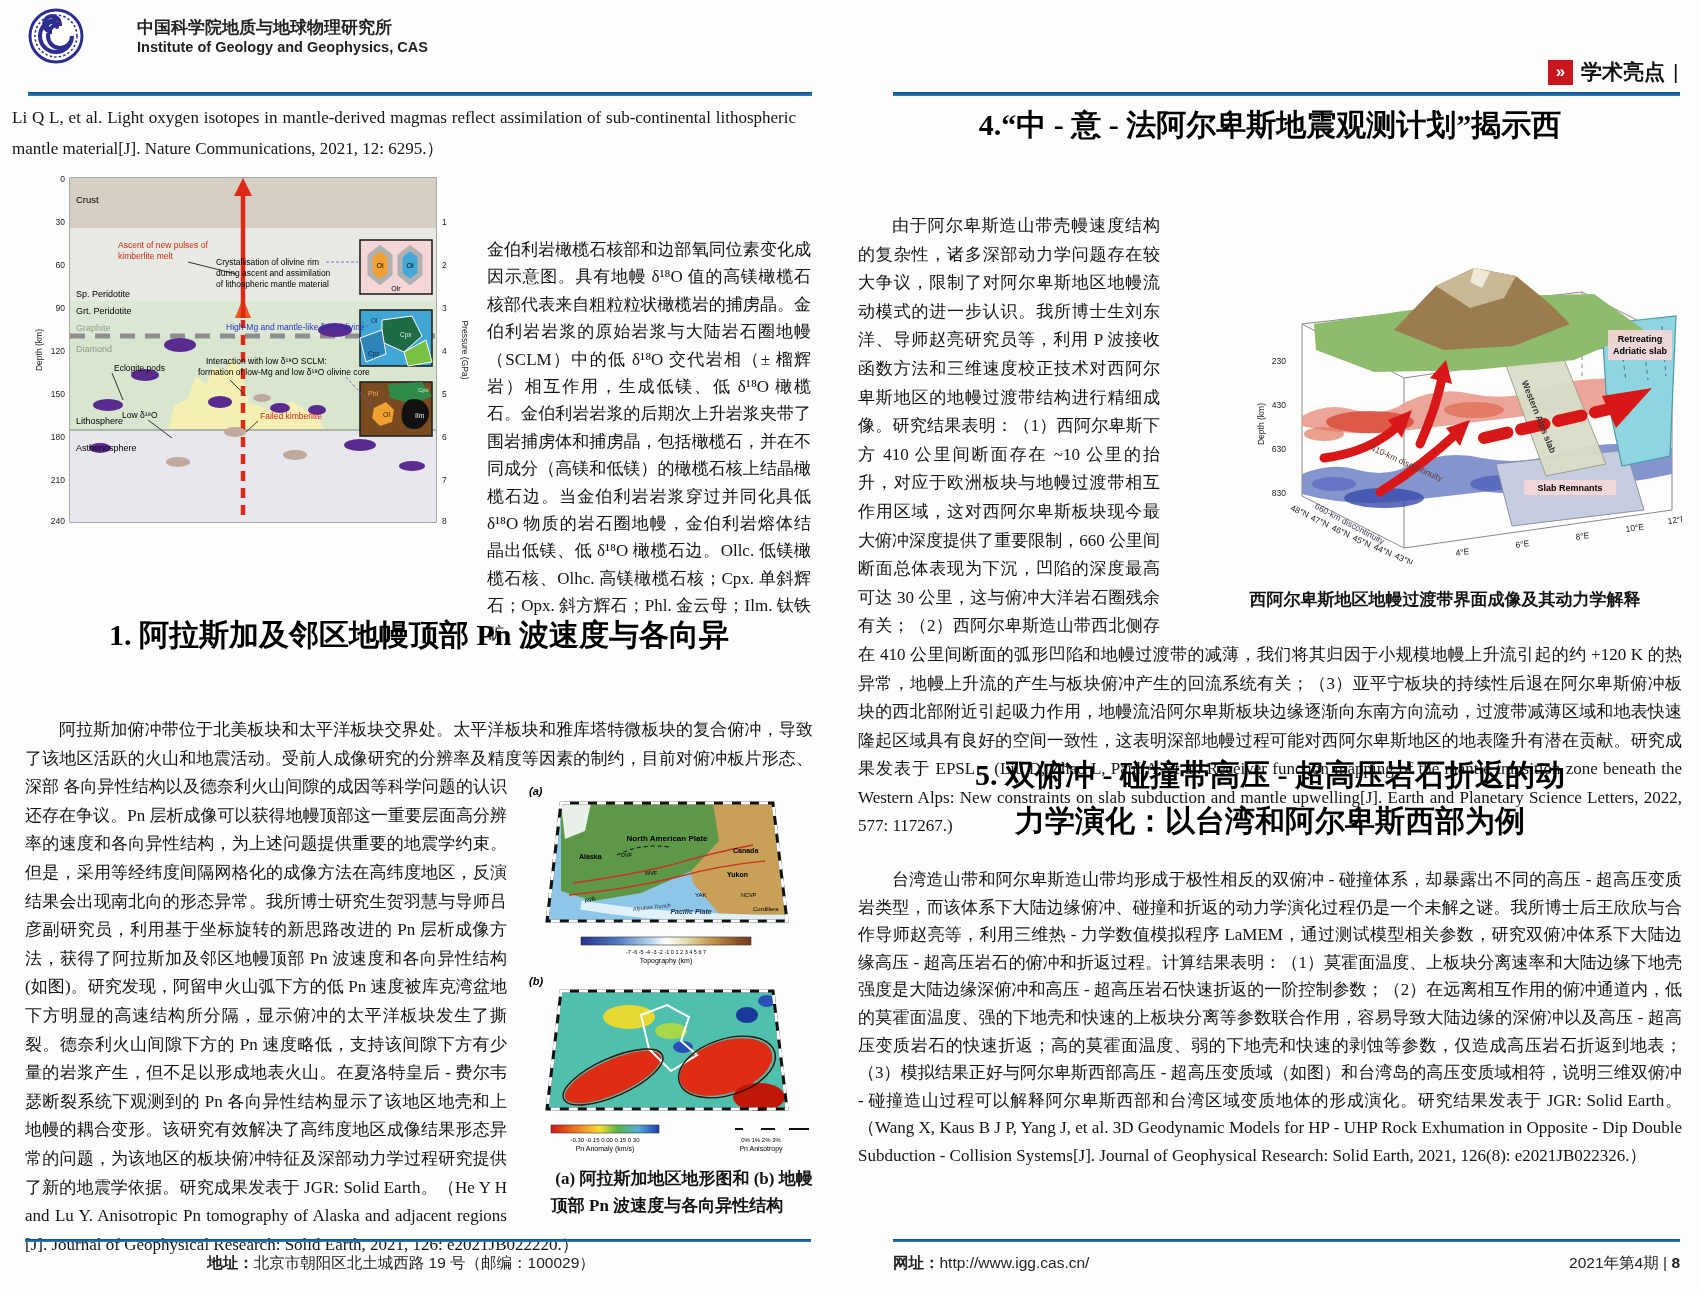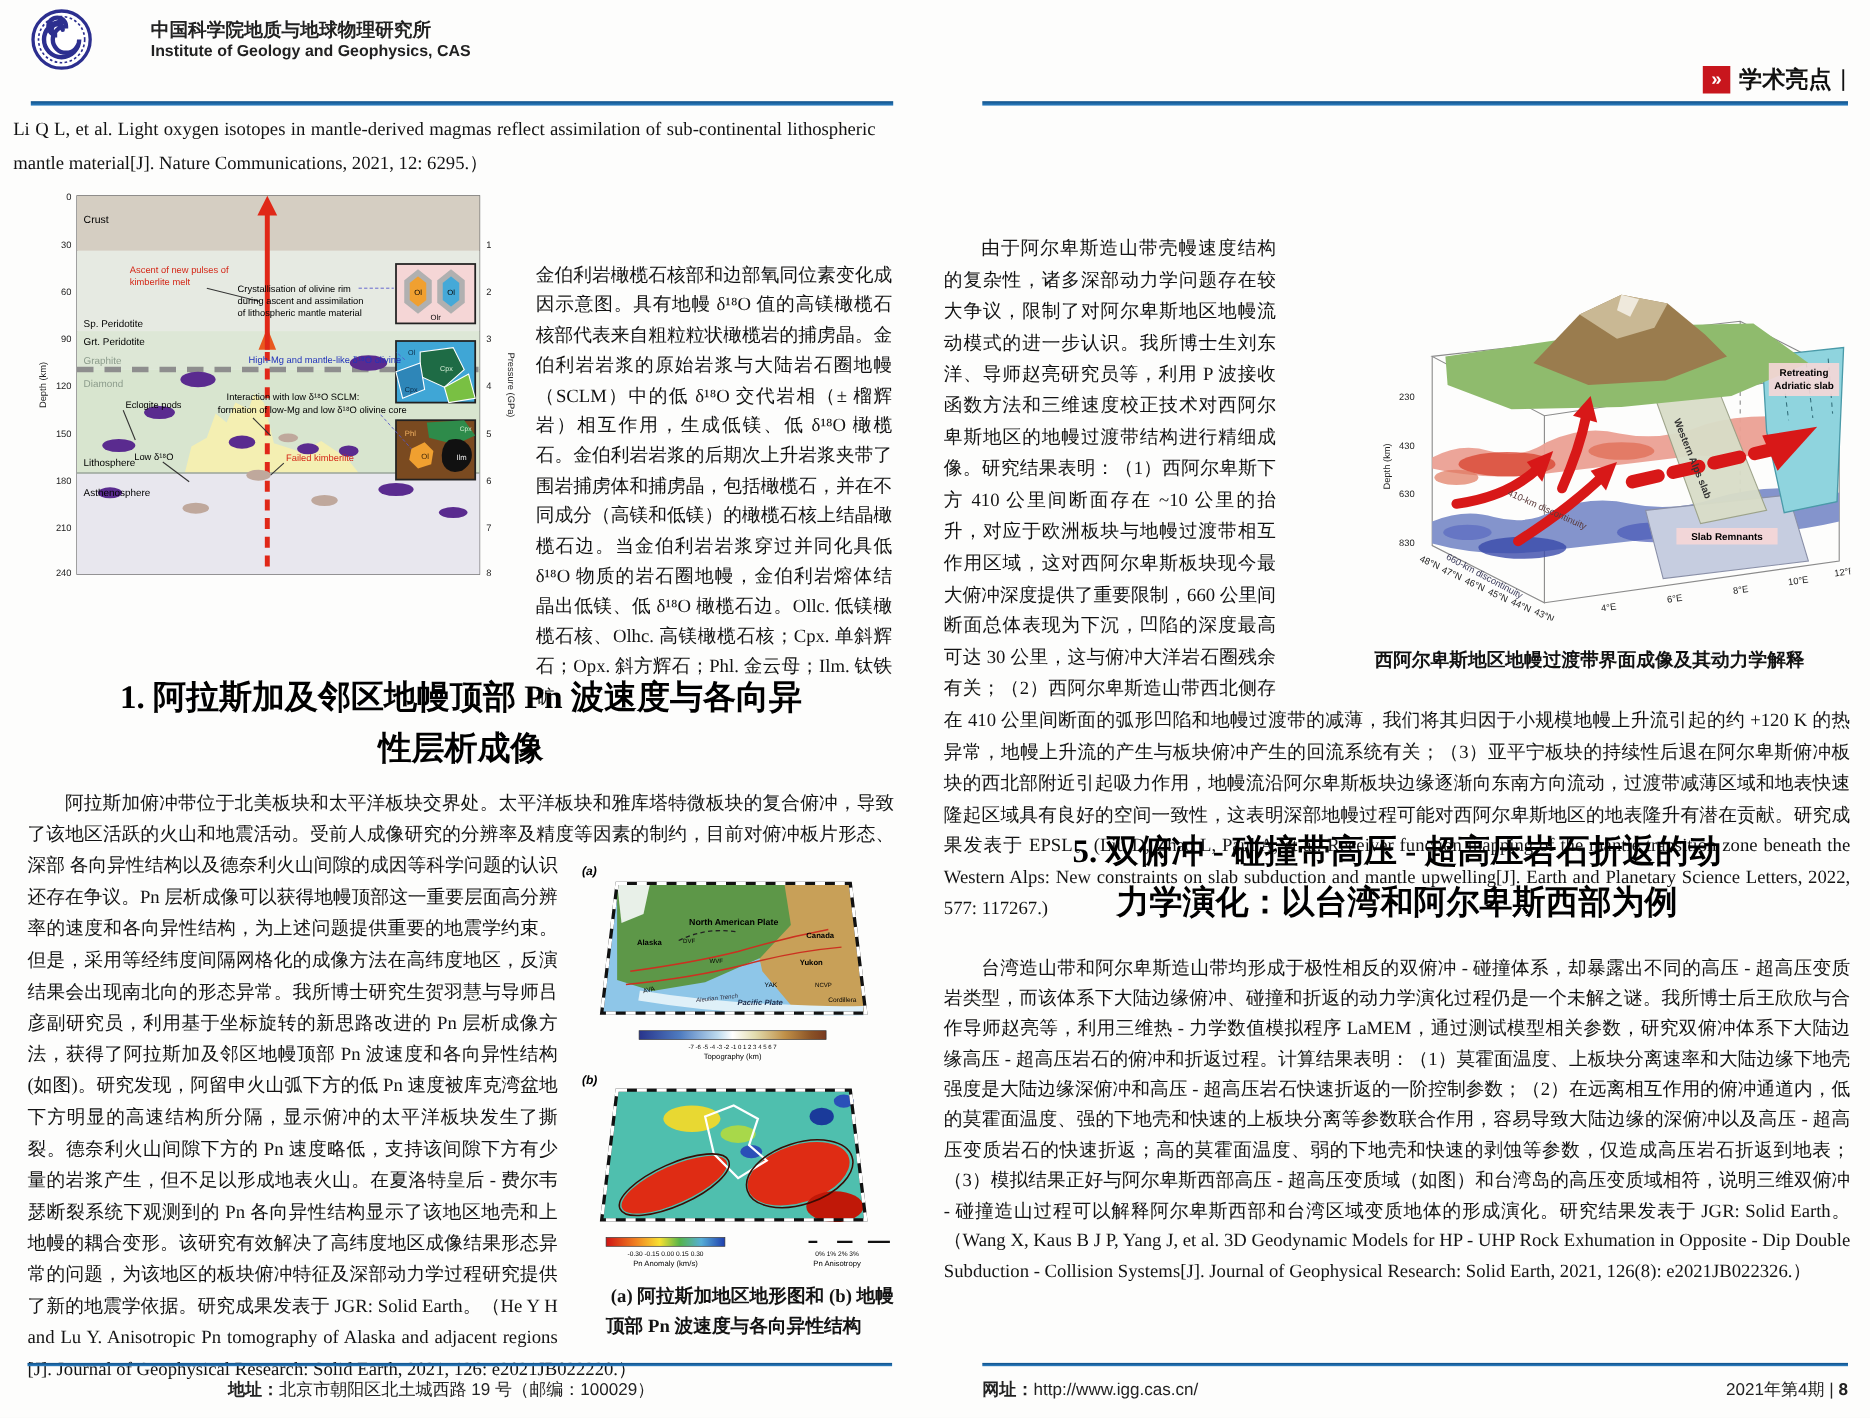--- a/index.html
+++ b/index.html
@@ -163,21 +163,20 @@
       </g>
       <text x="12" y="180" font-size="8.5" fill="#222" text-anchor="middle" transform="rotate(-90 12 180)">Depth (km)</text>
       <text x="432" y="180" font-size="8.5" fill="#222" text-anchor="middle" transform="rotate(90 432 180)">Pressure (GPa)</text>
     </svg>
   </div>
 
   <div class="abs fig1cap" style="left:487px;top:236px;width:324px;">金伯利岩橄榄石核部和边部氧同位素变化成因示意图。具有地幔 δ¹⁸O 值的高镁橄榄石核部代表来自粗粒粒状橄榄岩的捕虏晶。金伯利岩岩浆的原始岩浆与大陆岩石圈地幔（SCLM）中的低 δ¹⁸O 交代岩相（± 榴辉岩）相互作用，生成低镁、低 δ¹⁸O 橄榄石。金伯利岩岩浆的后期次上升岩浆夹带了围岩捕虏体和捕虏晶，包括橄榄石，并在不同成分（高镁和低镁）的橄榄石核上结晶橄榄石边。当金伯利岩岩浆穿过并同化具低 δ¹⁸O 物质的岩石圈地幔，金伯利岩熔体结晶出低镁、低 δ¹⁸O 橄榄石边。Ollc. 低镁橄榄石核、Olhc. 高镁橄榄石核；Cpx. 单斜辉石；Opx. 斜方辉石；Phl. 金云母；Ilm. 钛铁矿</div>
 
   <div class="abs sec-title" style="left:25px;top:612px;width:788px;">
     <div>1. 阿拉斯加及邻区地幔顶部 Pn 波速度与各向异</div>
-    <div>性层析成像</div>
   </div>
 
   <div class="abs body-txt indent" style="left:25px;top:716px;width:788px;">
     <span>阿拉斯加俯冲带位于北美板块和太平洋板块交界处。太平洋板块和雅库塔特微板块的复合俯冲，导致了该地区活跃的火山和地震活动。受前人成像研究的分辨率及精度等因素的制约，目前对俯冲板片形态、深部</span>
     <span class="fl-r" style="width:292px;margin:6px 0 2px 14px;">
       <svg width="292" height="376" viewBox="0 0 292 376" style="display:block">
         <text x="8" y="16" font-size="11" font-weight="bold" font-style="italic">(a)</text>
 
         <g>
           <polygon points="40,24 252,24 266,142 26,142" fill="#8ec6e8"></polygon>
@@ -277,20 +276,21 @@
   </div>
 
   <div class="abs" style="left:1548px;top:58px;display:flex;align-items:center;gap:8px;">
     <span class="tag-box">»</span>
     <span class="tag-lbl">学术亮点</span>
     <span class="tag-lbl" style="font-weight:normal;">|</span>
   </div>
   <div class="abs rule" style="left:893px;top:92px;width:787px;"></div>
 
   <div class="abs sec-title" style="left:858px;top:102px;width:824px;">
+    <div>4.“中 - 意 - 法阿尔卑斯地震观测计划”揭示西</div>
   </div>
 
   <div class="abs body-txt indent" style="left:858px;top:212px;width:824px;">
     <span class="fl-r" style="width:508px;margin:0 0 4px 14px;">
       <svg width="508" height="352" viewBox="0 0 508 352" style="display:block">
 
         <g stroke="#8a8a8a" stroke-width="1" fill="none">
           <polygon points="128,112 408,80 498,126 230,166"></polygon>
           <polyline points="128,112 128,284 230,336 230,166"></polyline>
           <polyline points="498,126 498,298 230,336"></polyline>

